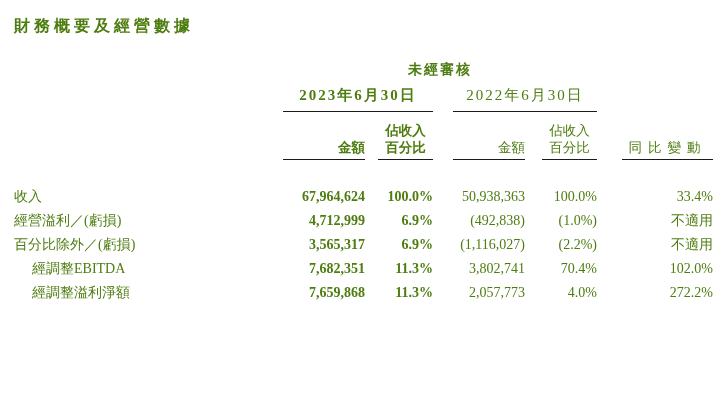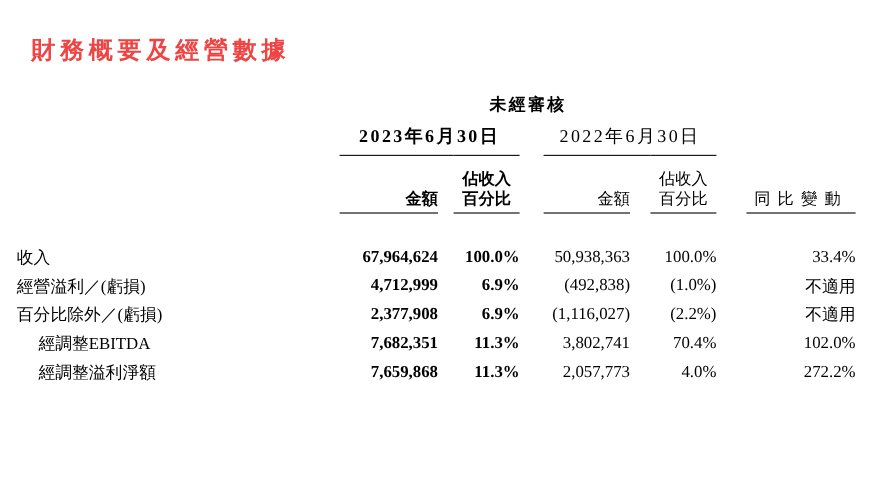--- a/index.html
+++ b/index.html
@@ -6,36 +6,36 @@
   body {
     width: 727px; height: 416px;
     background: #ffffff;
     color: #1a1a1a;
     font-family: "Liberation Serif", "DejaVu Serif", serif;
     overflow: hidden;
   }
   .page { position: relative; width: 727px; height: 416px; }
 
   .title {
-    margin: 12px;
+    margin: 0;
     padding: 16px 0 0 14px;
     font-family: "Liberation Sans", "DejaVu Sans", sans-serif;
-    font-size: 20px;
+    font-size: 16px;
     font-weight: bold;
     letter-spacing: 4px;
-    color: #ef4444;
+    color: #4d7c0f;
   }
 
   table.fin {
     border-collapse: collapse;
     table-layout: fixed;
     margin: 22px 0 0 14px;
     width: 699px;
     font-size: 14px;
-    color: #000000;
+    color: #4d7c0f;
   }
   table.fin td { padding: 0; vertical-align: middle; overflow: visible; white-space: nowrap; }
 
   
   .bb  { border-bottom: 1px solid #1a1a1a; }
   .b   { font-weight: bold; }
   .ctr { text-align: center; }
   .rt  { text-align: right; }
   .it  { font-style: italic; }
   .sp2 { letter-spacing: 2px; }
@@ -139,21 +139,21 @@
         <td></td>
         <td class="num">(492,838)</td>
         <td></td>
         <td class="num">(1.0%)</td>
         <td></td>
         <td class="num">不適用</td>
       </tr>
 
       <tr class="data">
         <td>百分比除外／(虧損)</td>
-        <td class="num b">2,377,908</td>
+        <td class="num b">3,565,317</td>
         <td></td>
         <td class="num b">6.9%</td>
         <td></td>
         <td class="num">(1,116,027)</td>
         <td></td>
         <td class="num">(2.2%)</td>
         <td></td>
         <td class="num">不適用</td>
       </tr>
 

